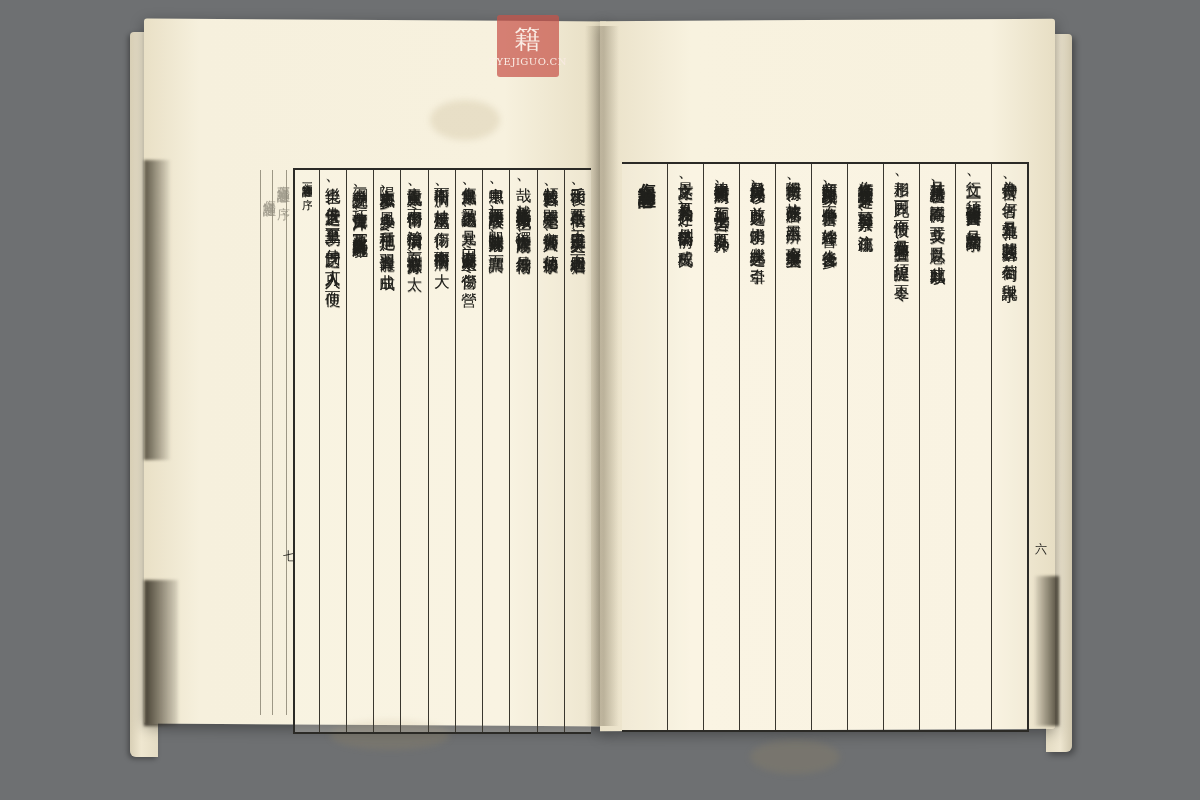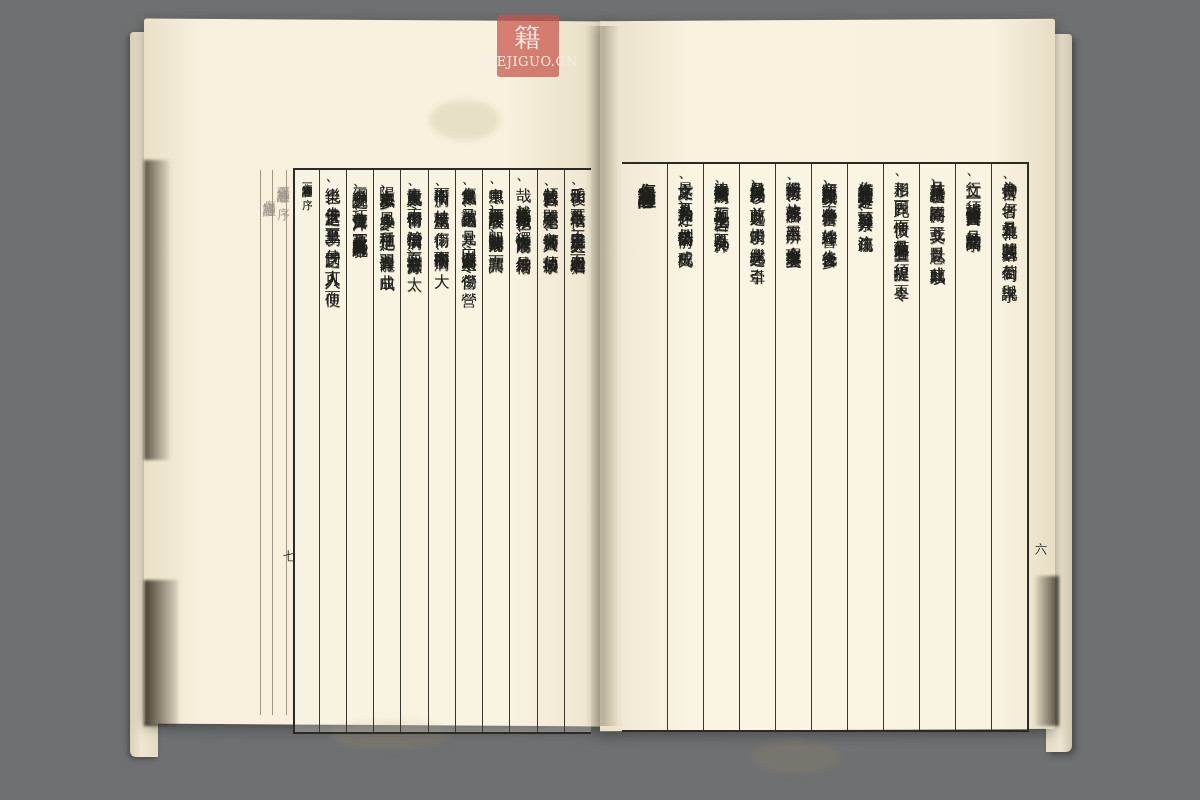--- a/index.html
+++ b/index.html
@@ -198,21 +198,21 @@
     border-radius: 3px;
     color: #fdece9;
     font-family: "DejaVu Serif", serif;
     display: flex;
     flex-direction: column;
     align-items: center;
     justify-content: center;
     line-height: 1;
   }
   #watermark .wm-main { font-size: 26px; letter-spacing: 1px; }
-  #watermark .wm-sub  { font-size: 13px; margin-top: 5px; letter-spacing: 0.5px; }
+  #watermark .wm-sub  { font-size: 10px; margin-top: 5px; letter-spacing: 0.5px; }
 
   
   .fox {
     position: absolute;
     border-radius: 50%;
     background: rgba(168,146,96,0.18);
     filter: blur(3px);
     pointer-events: none;
   }
 </style>

